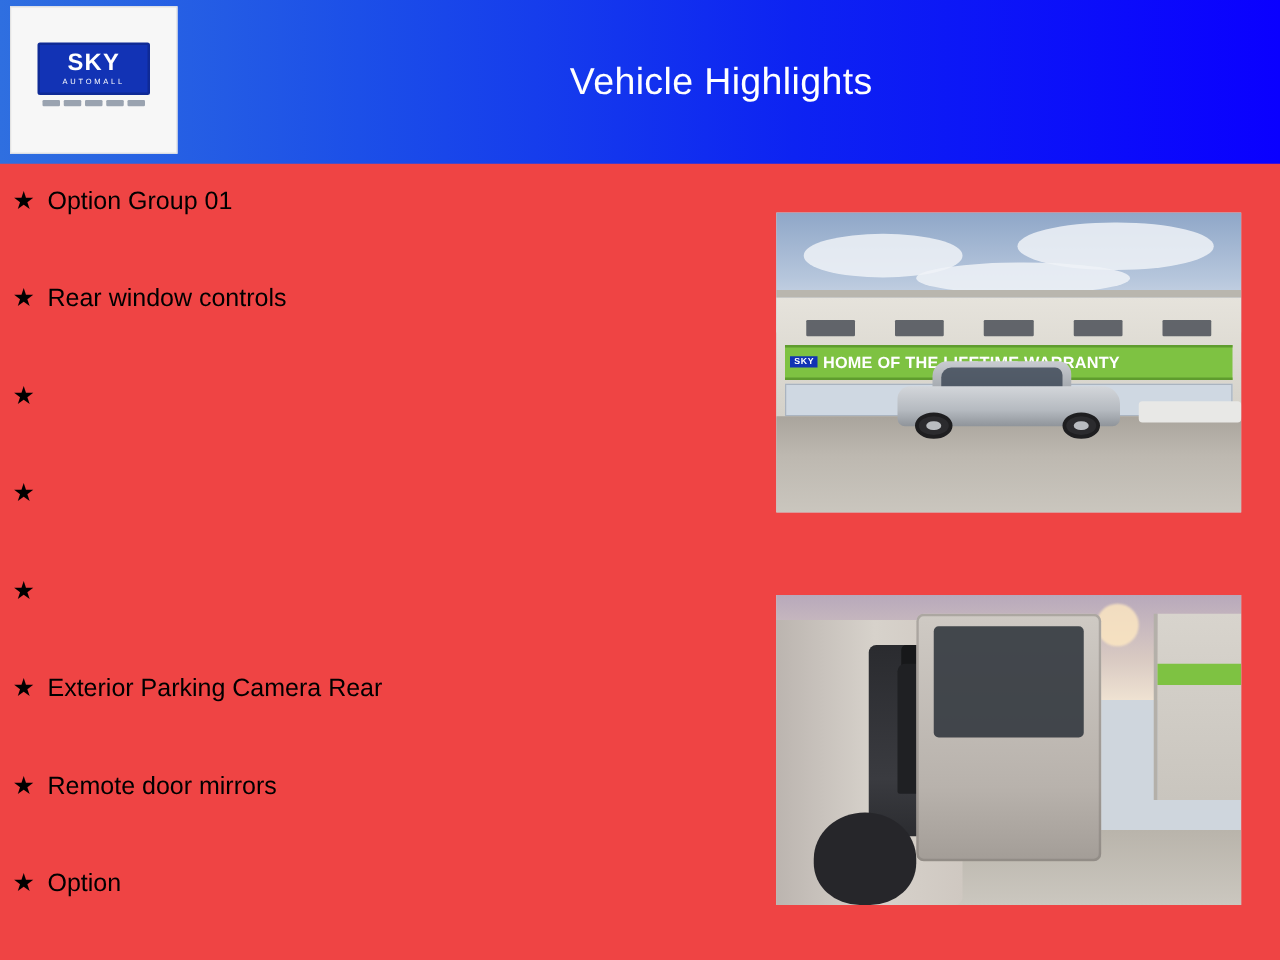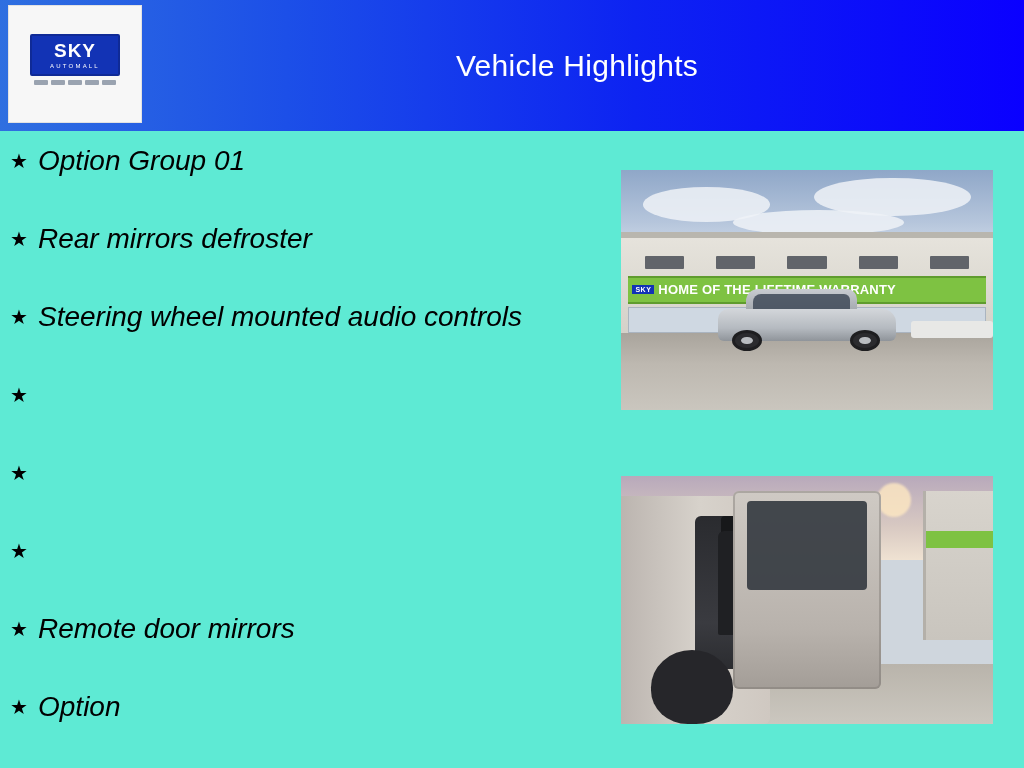--- a/index.html
+++ b/index.html
@@ -9,21 +9,21 @@
     height: 768px;
     background: #ffffff;
     font-family: "Liberation Sans", sans-serif;
     overflow: hidden;
   }
 
   .page {
     position: relative;
     width: 1024px;
     height: 768px;
-    background: #5eead4;
+    background: #ef4444;
   }
 
   
   .header {
     position: absolute;
     left: 0;
     top: 0;
     width: 1024px;
     height: 131px;
     background: linear-gradient(to right, #2f6fe0 0%, #1c4fe8 28%, #0d23f2 62%, #0a00ff 100%);
@@ -138,24 +138,23 @@
     width: 38px;
     min-width: 38px;
     text-align: center;
     color: #000000;
     font-size: 20px;
     line-height: 32px;
   }
 
   .feature-label {
     color: #000000;
-    font-size: 28px;
+    font-size: 20px;
     line-height: 32px;
     white-space: nowrap;
-    font-style: italic;
   }
 
   
   .photo {
     position: absolute;
     overflow: hidden;
     background: #cfd6dd;
   }
 
   .photo-top {
@@ -466,38 +465,38 @@
 
     <div class="features">
 
       <div class="feature-row">
         <div class="star-icon">★</div>
         <div class="feature-label">Option Group 01</div>
       </div>
 
       <div class="feature-row">
         <div class="star-icon">★</div>
-        <div class="feature-label">Rear mirrors defroster</div>
-      </div>
-
-      <div class="feature-row">
-        <div class="star-icon">★</div>
-        <div class="feature-label">Steering wheel mounted audio controls</div>
-      </div>
-
-      <div class="feature-row">
-        <div class="star-icon">★</div>
-      </div>
-
-      <div class="feature-row">
-        <div class="star-icon">★</div>
-      </div>
-
-      <div class="feature-row">
-        <div class="star-icon">★</div>
+        <div class="feature-label">Rear window controls</div>
+      </div>
+
+      <div class="feature-row">
+        <div class="star-icon">★</div>
+      </div>
+
+      <div class="feature-row">
+        <div class="star-icon">★</div>
+      </div>
+
+      <div class="feature-row">
+        <div class="star-icon">★</div>
+      </div>
+
+      <div class="feature-row">
+        <div class="star-icon">★</div>
+        <div class="feature-label">Exterior Parking Camera Rear</div>
       </div>
 
       <div class="feature-row">
         <div class="star-icon">★</div>
         <div class="feature-label">Remote door mirrors</div>
       </div>
 
       <div class="feature-row">
         <div class="star-icon">★</div>
         <div class="feature-label">Option</div>

